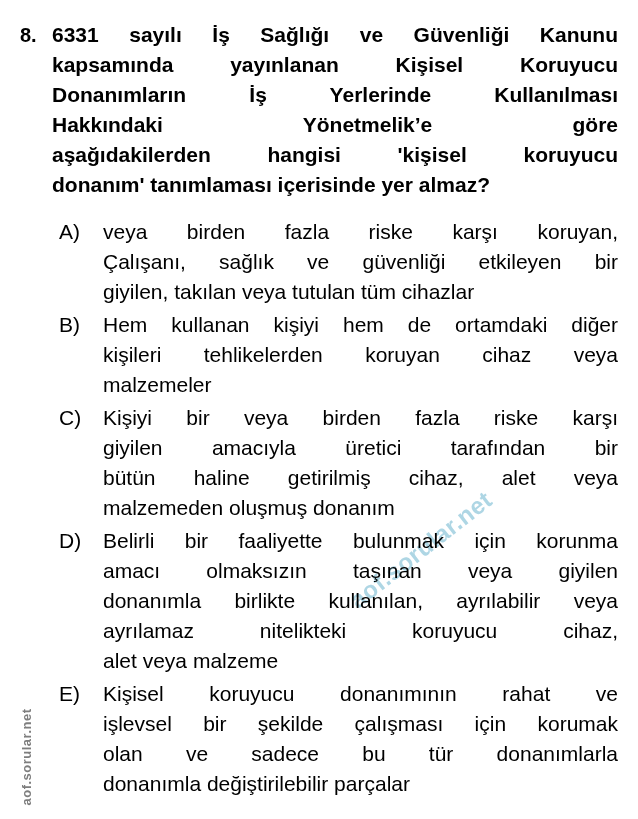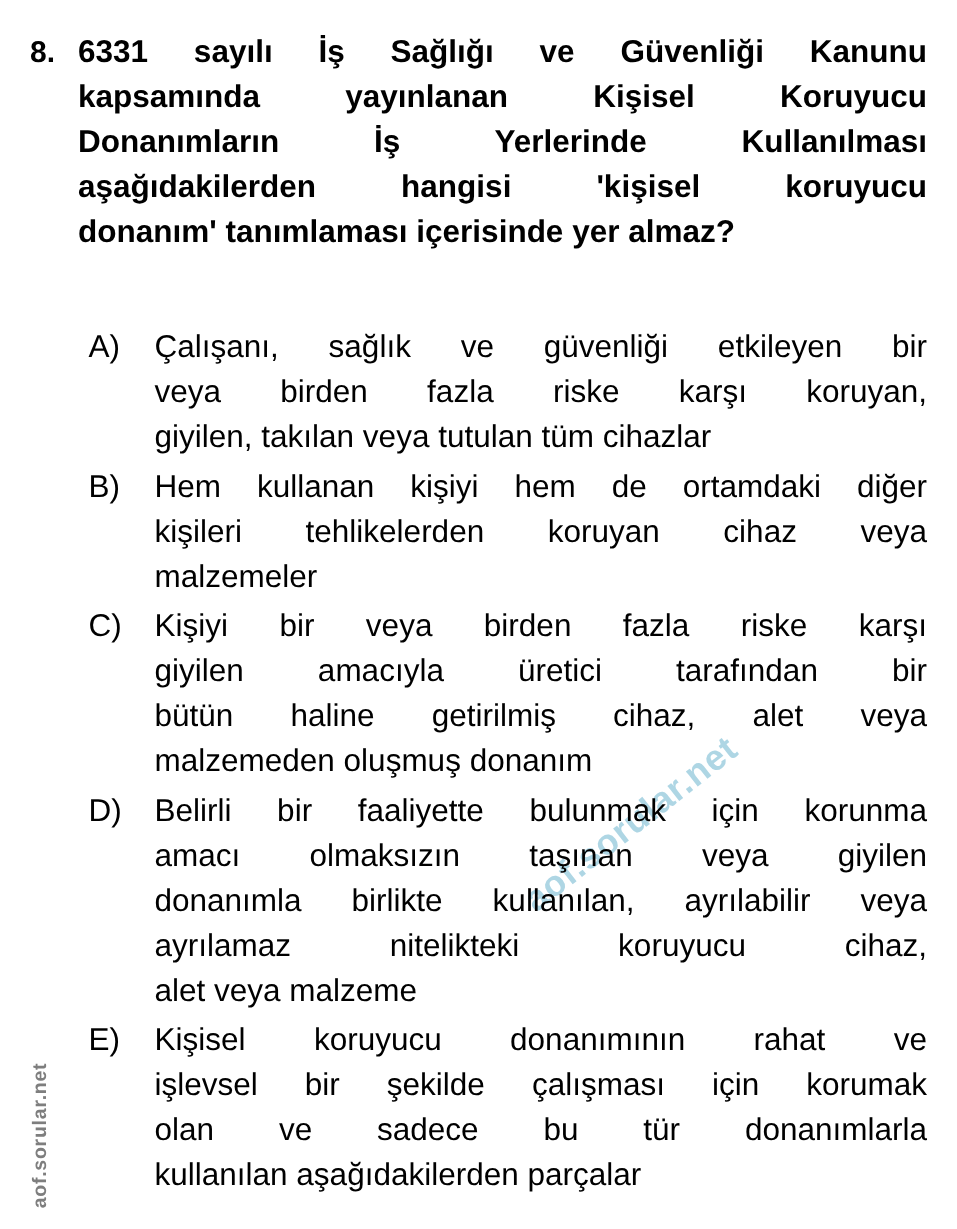--- a/index.html
+++ b/index.html
@@ -53,30 +53,31 @@
   <div class="wm-diag" style="color: rgb(166, 210, 226);">aof.sorular.net</div>
 
   <div class="wm-vert" style="color: rgb(126, 126, 126);">aof.sorular.net</div>
 
   <div class="qnum">8.</div>
 
   <div class="qtext">
       <div class="jline">6331 sayılı İş Sağlığı ve Güvenliği Kanunu</div>
       <div class="jline">kapsamında yayınlanan Kişisel Koruyucu</div>
       <div class="jline">Donanımların İş Yerlerinde Kullanılması</div>
+      <div class="jline">Hakkındaki Yönetmelik’e göre</div>
       <div class="jline">aşağıdakilerden hangisi 'kişisel koruyucu</div>
       <div class="jline last"><span>donanım' tanımlaması içerisinde </span><span class="u">yer</span><span> </span><span class="u">almaz</span><span>?</span></div>
     </div>
 
   <div class="options">
       <div class="option">
         <span class="letter">A)</span>
         <div>
+          <div class="jline">veya birden fazla riske karşı koruyan,</div>
           <div class="jline">Çalışanı, sağlık ve güvenliği etkileyen bir</div>
-          <div class="jline">veya birden fazla riske karşı koruyan,</div>
           <div class="jline last">giyilen, takılan veya tutulan tüm cihazlar</div>
         </div>
       </div>
       <div class="option">
         <span class="letter">B)</span>
         <div>
           <div class="jline">Hem kullanan kişiyi hem de ortamdaki diğer</div>
           <div class="jline">kişileri tehlikelerden koruyan cihaz veya</div>
           <div class="jline last">malzemeler</div>
         </div>
@@ -99,18 +100,18 @@
           <div class="jline">ayrılamaz nitelikteki koruyucu cihaz,</div>
           <div class="jline last">alet veya malzeme</div>
         </div>
       </div>
       <div class="option">
         <span class="letter">E)</span>
         <div>
           <div class="jline">Kişisel koruyucu donanımının rahat ve</div>
           <div class="jline">işlevsel bir şekilde çalışması için korumak</div>
           <div class="jline">olan ve sadece bu tür donanımlarla</div>
-          <div class="jline last">kullanılan aşağıdakilerden parçalar</div>
+          <div class="jline last">donanımla değiştirilebilir parçalar</div>
         </div>
       </div>
     </div>
 
 </div>
 
 </body></html>

